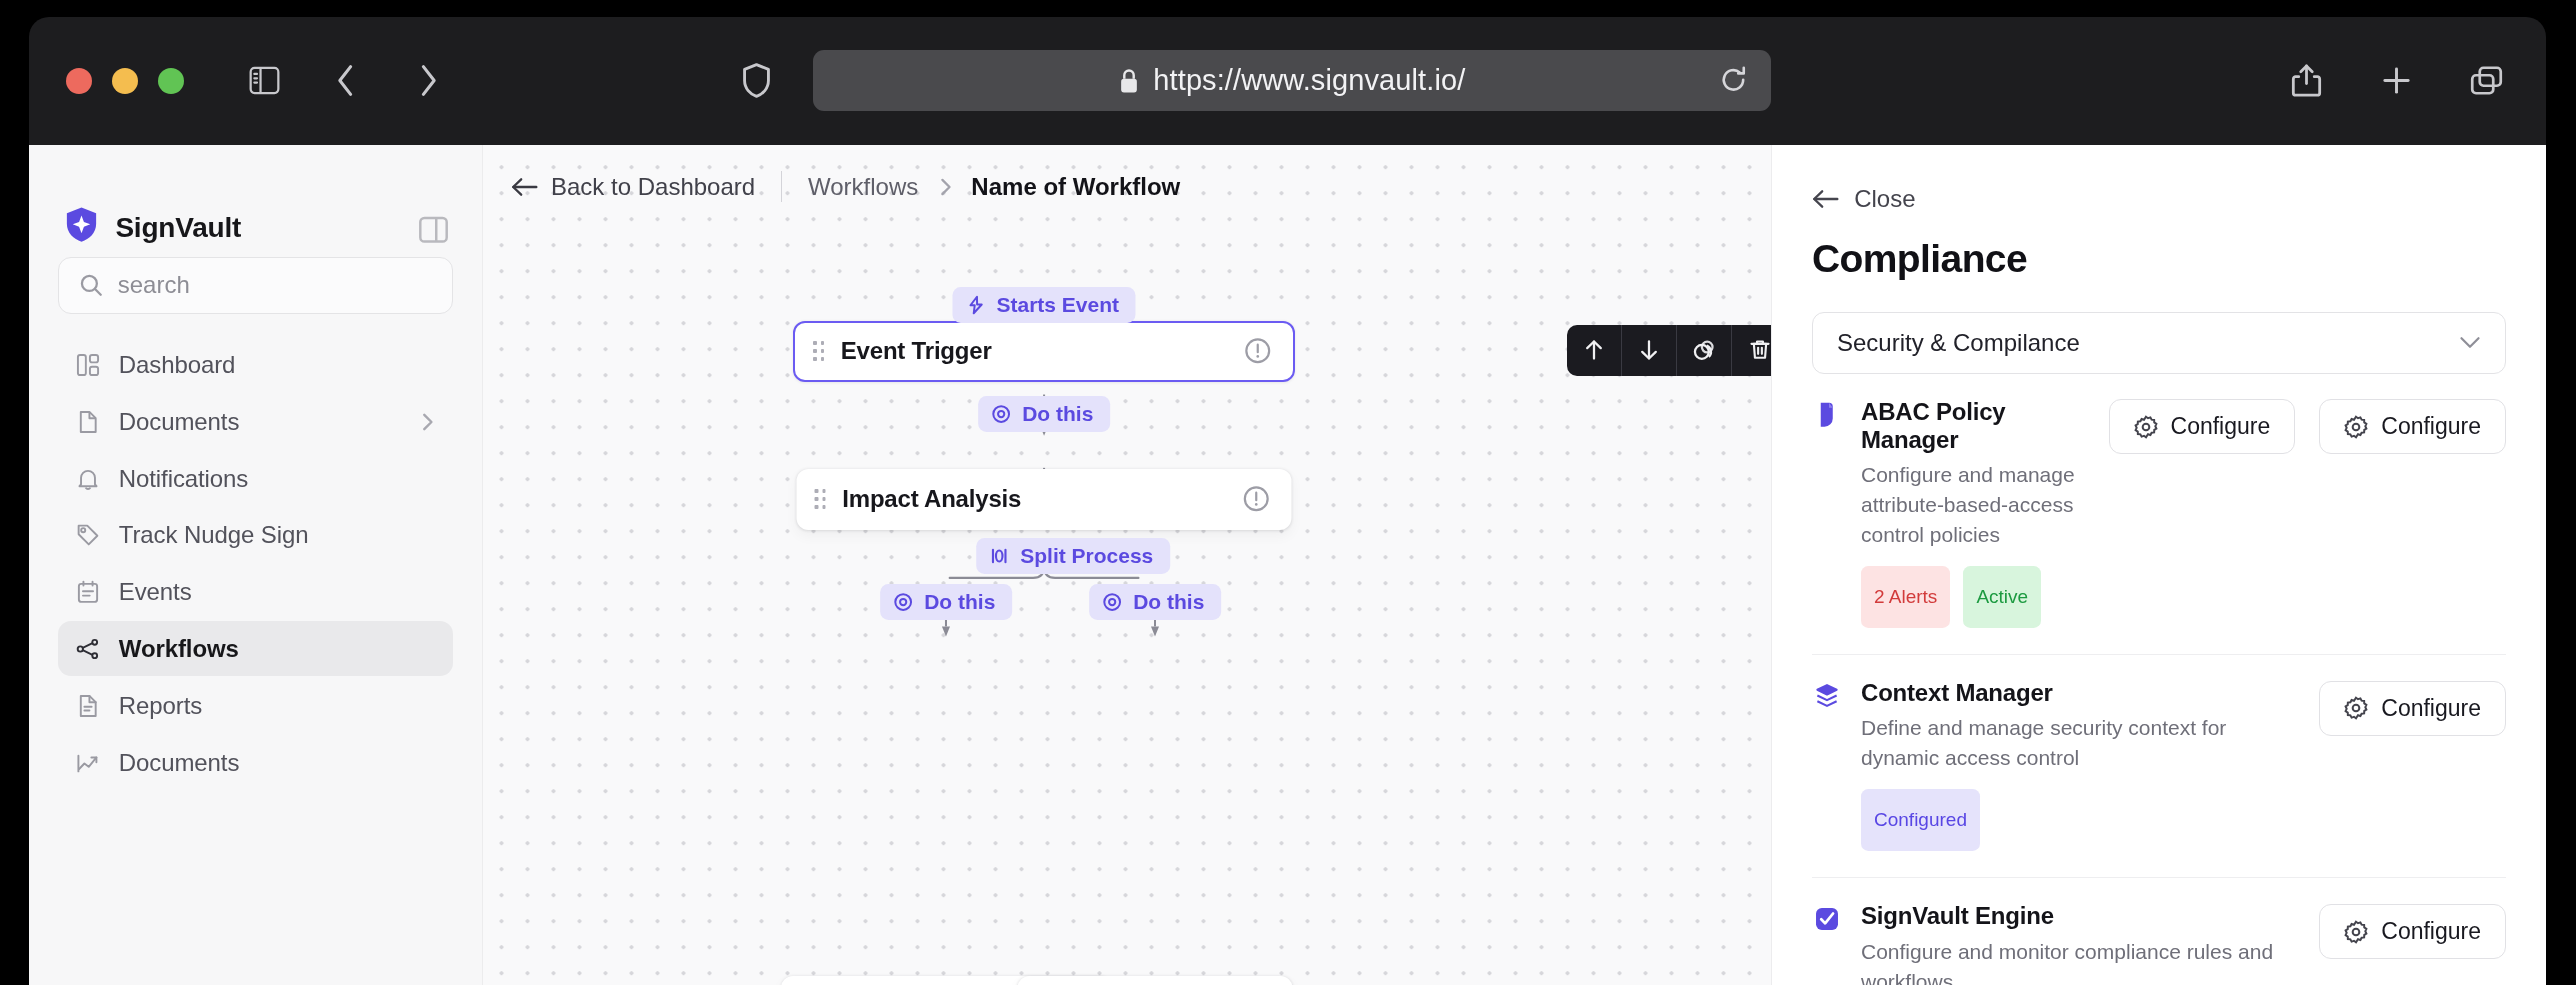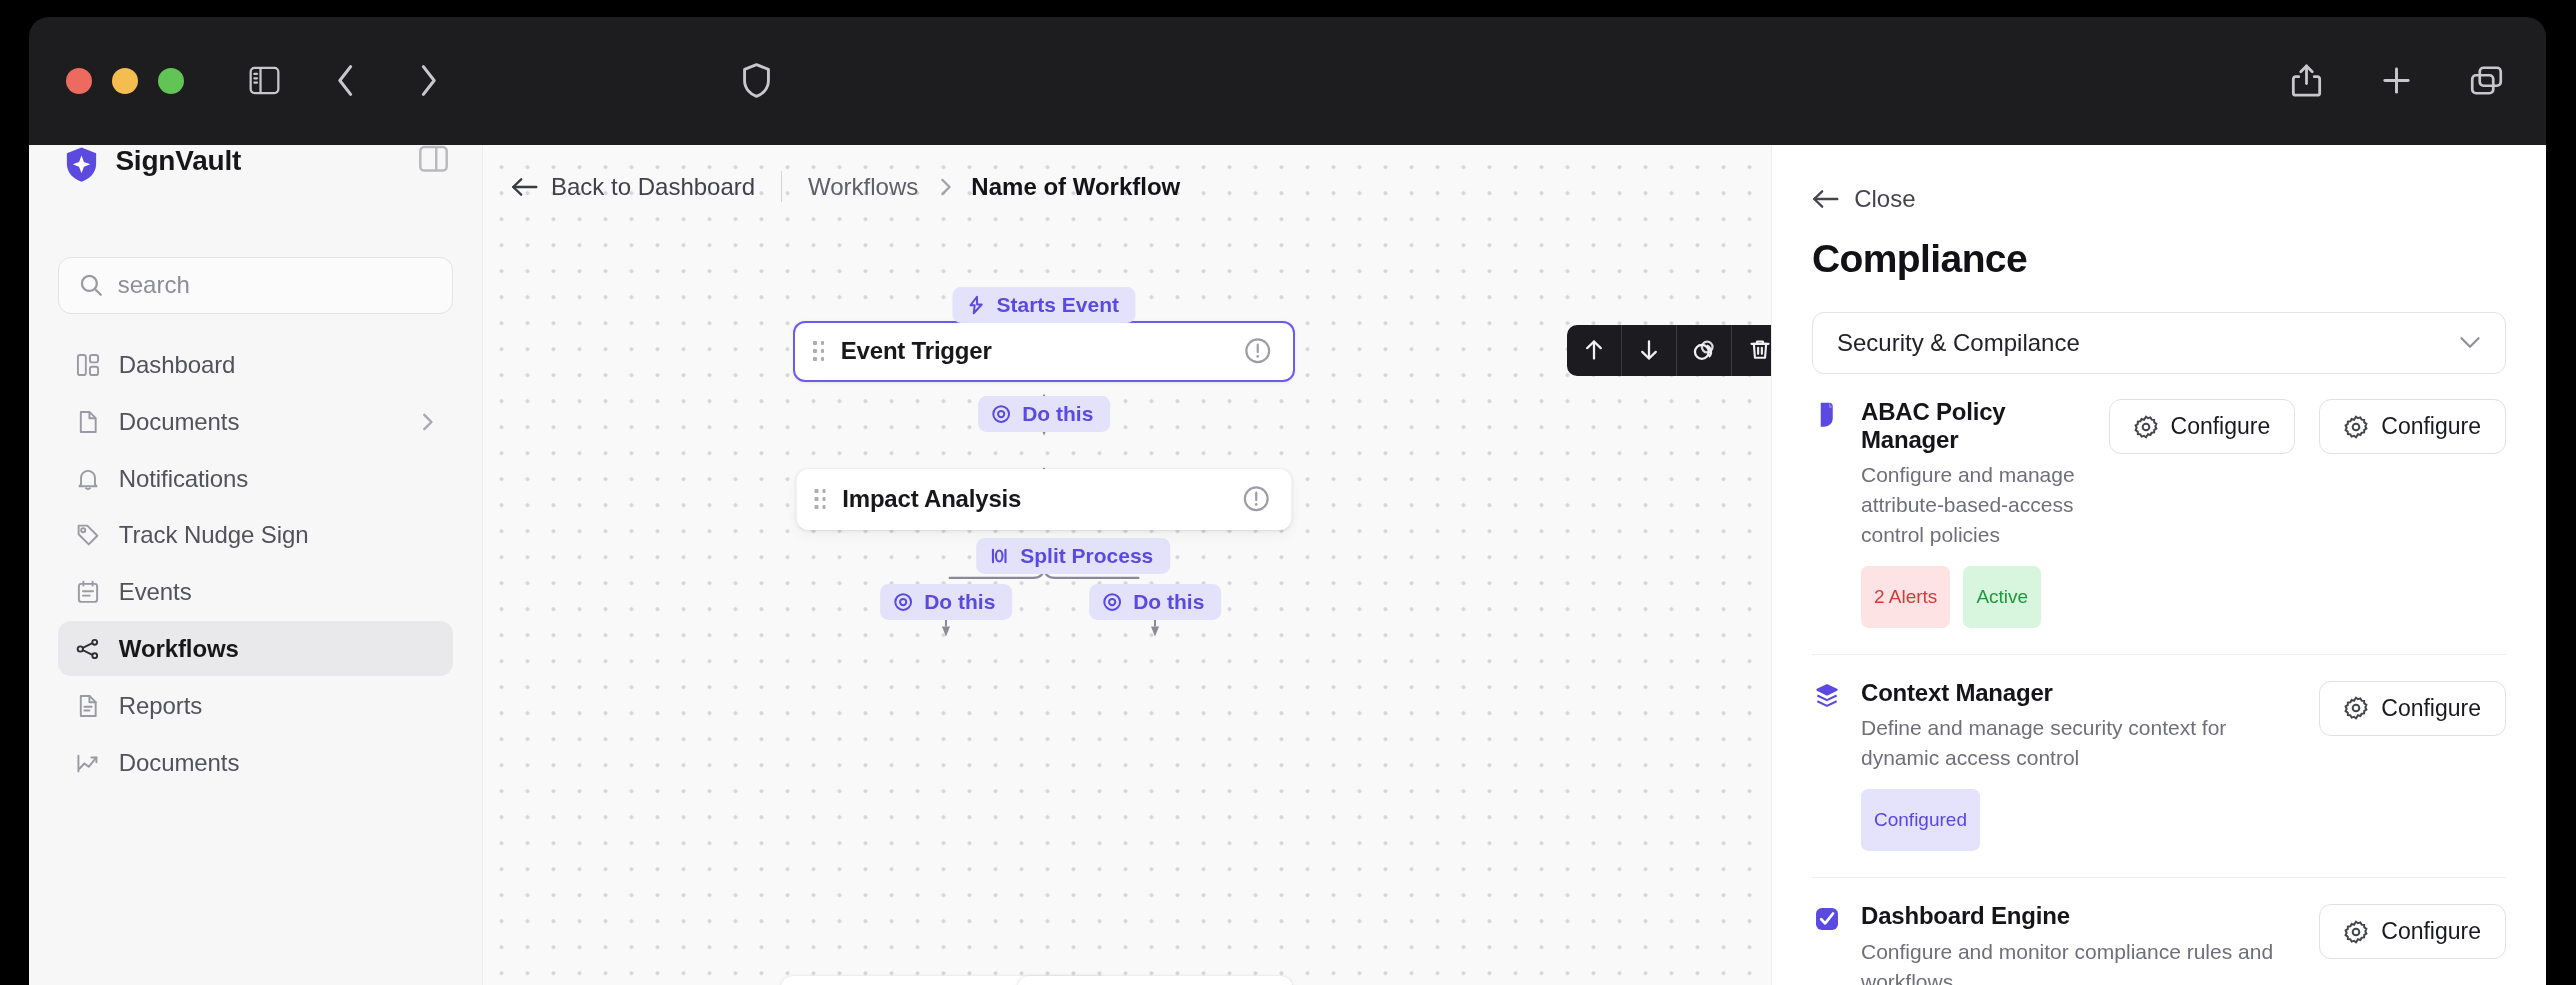--- a/index.html
+++ b/index.html
@@ -102,21 +102,21 @@
   
   .sidebar {
     width: 454px;
     flex: 0 0 454px;
     background: #f7f7f8;
     border-right: 0.9px solid #ececed;
     padding: 0 29px;
   }
   .brand-row {
     display: flex;
-    align-items: flex-start;
+    align-items: flex-end;
     height: 99px;
     padding: 0 3.7px;
   }
   .brand-logo { width: 39px; height: 39px; flex: 0 0 39px; }
   .brand-name {
     font-size: 28px;
     font-weight: bold;
     color: #17171a;
     margin-left: 14.7px;
     letter-spacing: -0.2px;
@@ -388,20 +388,35 @@
           <polyline points="4,3 11,12 4,21"></polyline>
         </svg>
       </span>
       <span class="chrome-icon shield-wrap">
         <svg width="29" height="35" viewBox="0 0 18 22" fill="none" stroke="currentColor" stroke-width="1.8" stroke-linejoin="round">
           <path d="M9 1 L16.5 4 V11 C16.5 16 13 19.6 9 21 C5 19.6 1.5 16 1.5 11 V4 Z"></path>
         </svg>
       </span>
     </div>
 
+    <div class="url-bar">
+      <span class="lock-glyph">
+        <svg width="20" height="26" viewBox="0 0 14 18" fill="currentColor">
+          <rect x="1.5" y="7.5" width="11" height="9.5" rx="2"></rect>
+          <path d="M3.7 7.5 V5 a3.3 3.3 0 0 1 6.6 0 V7.5" fill="none" stroke="currentColor" stroke-width="1.7"></path>
+        </svg>
+      </span>
+      <span class="url-text">https://www.signvault.io/</span>
+      <span class="url-reload">
+        <svg width="27.5" height="29" viewBox="0 0 18 20" fill="none" stroke="currentColor" stroke-width="1.8" stroke-linecap="round">
+          <path d="M15.5 9.5 a6.7 6.7 0 1 1 -2.4 -5.1"></path>
+          <polyline points="15.9,1.2 15.9,5.1 12.1,5.1" stroke-linejoin="round"></polyline>
+        </svg>
+      </span>
+    </div>
 
     <div class="toolbar-right">
       <span class="chrome-icon">
         <svg width="31" height="35" viewBox="0 0 20 22" fill="none" stroke="currentColor" stroke-width="1.8" stroke-linecap="round" stroke-linejoin="round">
           <path d="M5 8.5 H3 a1.5 1.5 0 0 0 -1.5 1.5 V19 a1.5 1.5 0 0 0 1.5 1.5 H17 a1.5 1.5 0 0 0 1.5 -1.5 V10 a1.5 1.5 0 0 0 -1.5 -1.5 H15"></path>
           <line x1="10" y1="1.6" x2="10" y2="13"></line>
           <polyline points="6.3,5.3 10,1.6 13.7,5.3"></polyline>
         </svg>
       </span>
       <span class="chrome-icon">
@@ -807,21 +822,21 @@
       </div>
 
       <div class="comp-row" style="border-bottom:none;">
         <span class="comp-ico">
           <svg width="26" height="26" viewBox="0 0 18 18">
             <rect x="1.4" y="1.4" width="15.2" height="15.2" rx="4" fill="#5b4ae0"></rect>
             <polyline points="5,9.2 7.7,12 13.2,5.2" fill="none" stroke="#ffffff" stroke-width="1.9" stroke-linecap="round" stroke-linejoin="round"></polyline>
           </svg>
         </span>
         <div class="comp-body">
-          <div class="comp-name">Dashboard Engine</div>
+          <div class="comp-name">SignVault Engine</div>
           <div class="comp-desc">Configure and monitor compliance rules and workflows</div>
         </div>
         <div class="comp-actions">
           <button class="cfg-btn">
             <span class="cfg-gear">
               <svg width="24" height="24" viewBox="0 0 18 18" fill="none" stroke="currentColor" stroke-width="1.5">
                 <circle cx="9" cy="9" r="2.5"></circle>
                 <path d="M9 1.3 l1.5 1.1 1.8 -.6 .9 1.7 1.9 .2 .1 1.9 1.6 1 -.8 1.8 .8 1.8 -1.6 1 -.1 1.9 -1.9 .2 -.9 1.7 -1.8 -.6 L9 16.7 l-1.5 -1.1 -1.8 .6 -.9 -1.7 -1.9 -.2 -.1 -1.9 -1.6 -1 .8 -1.8 -.8 -1.8 1.6 -1 .1 -1.9 1.9 -.2 .9 -1.7 1.8 .6 Z"></path>
               </svg>
             </span>

